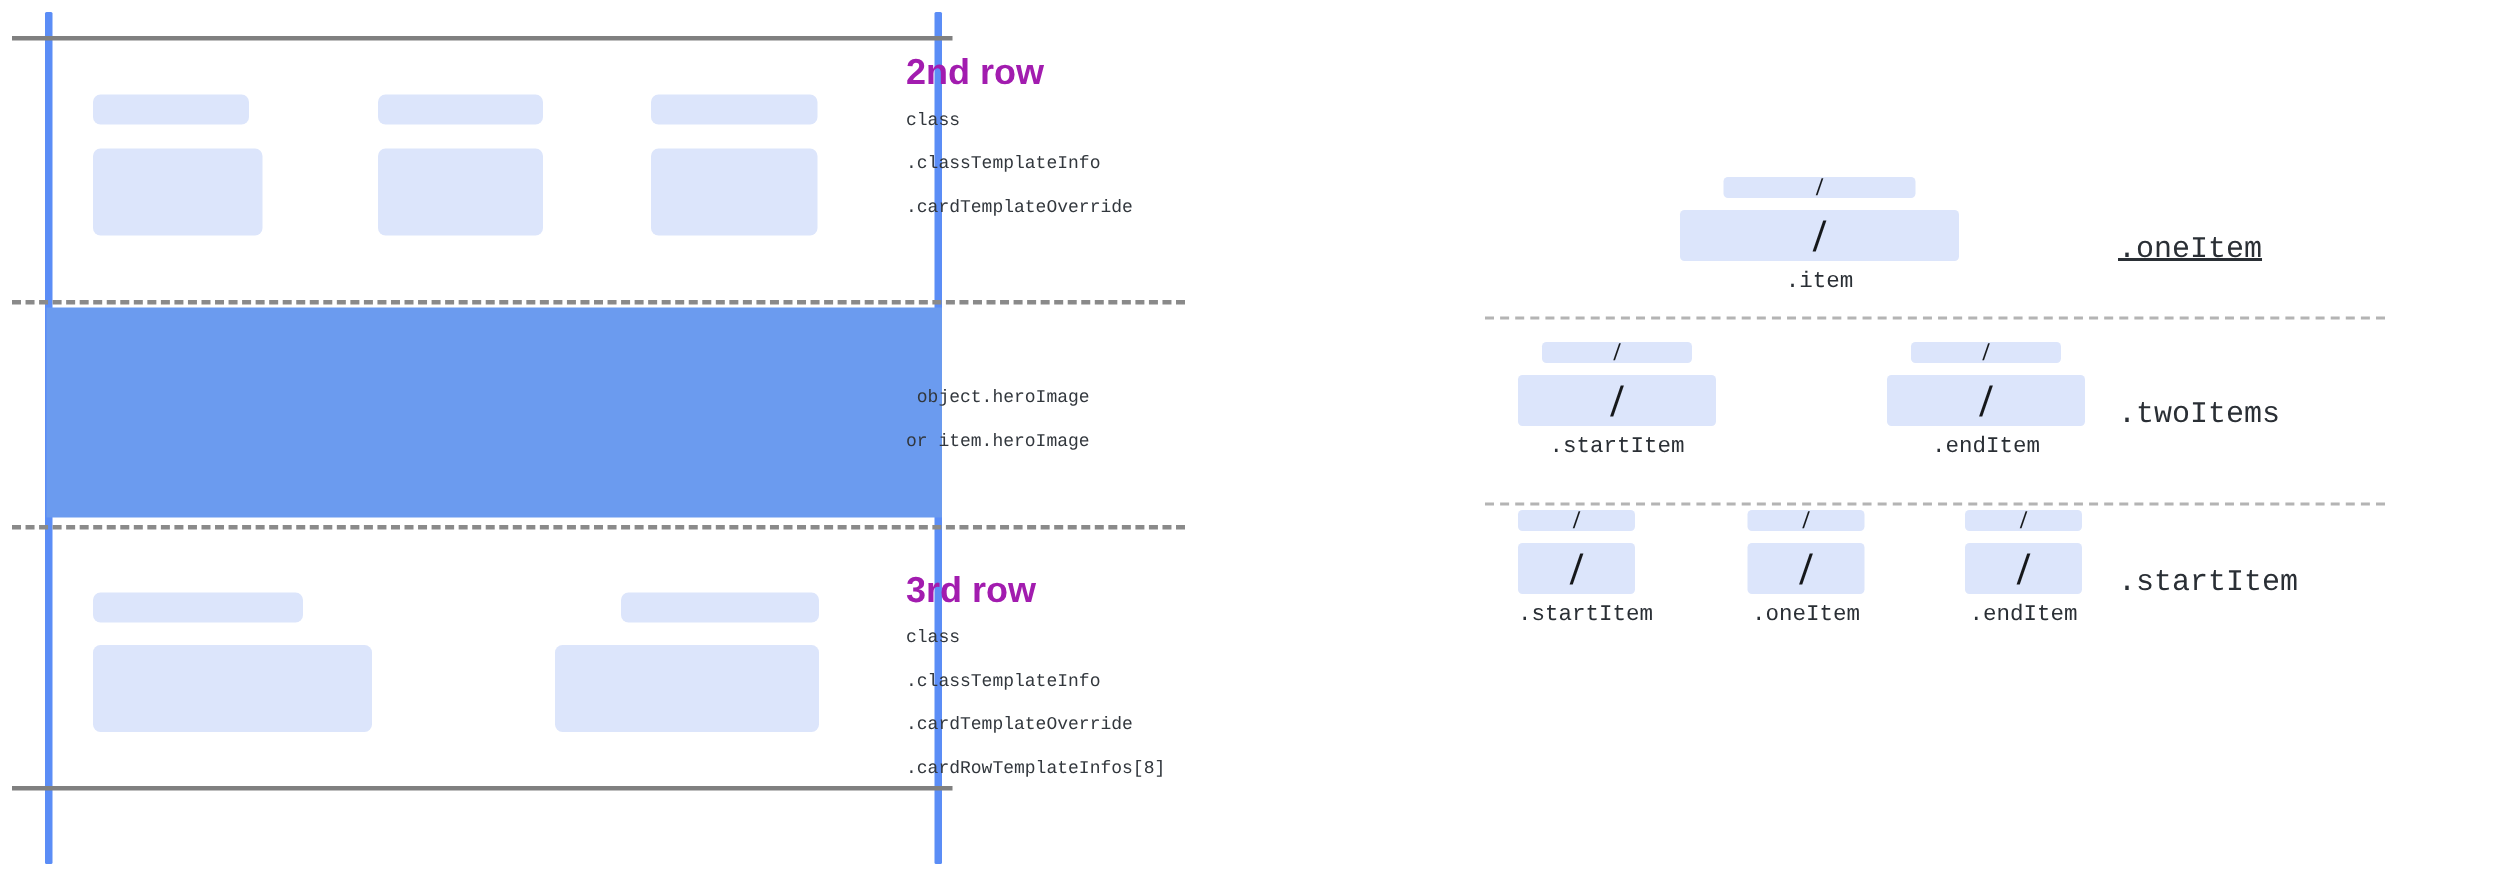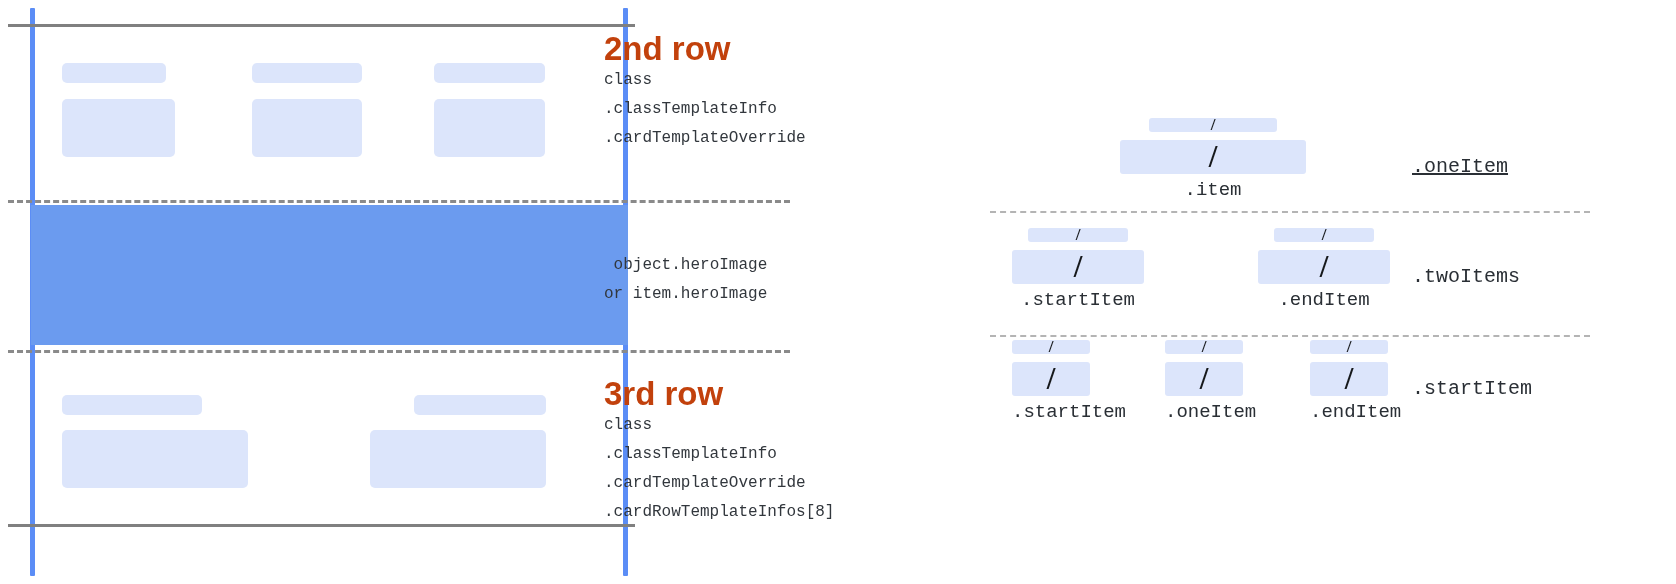--- a/index.html
+++ b/index.html
@@ -72,29 +72,29 @@
     background: #dce5fb;
     border-radius: 5px;
   }
   .ph-title { height: 20px; }
   .ph-body  { height: 58px; }
 
   
   .ann-block { position: absolute; left: 604px; }
   .ann-heading {
     font-family: "Liberation Sans", sans-serif;
-    font-size: 33px;
+    font-size: 24px;
     font-weight: bold;
-    color: #c2410c;
+    color: #a21caf;
     line-height: 34px;
     white-space: nowrap;
   }
   .ann-code {
     font-family: "Liberation Mono", monospace;
-    font-size: 16px;
+    font-size: 12px;
     color: #32373d;
     line-height: 29px;
     white-space: pre;
   }
 
   
   #right-panel {
     position: absolute;
     left: 960px; top: 0;
     width: 716px; height: 584px;
@@ -128,21 +128,21 @@
     font-family: "Liberation Serif", serif;
     font-weight: bold;
     color: #16181b;
     pointer-events: none;
   }
   .bar-small .slash { font-size: 17px; }
   .bar-large .slash { font-size: 31px; }
 
   .caption {
     font-family: "Liberation Mono", monospace;
-    font-size: 19px;
+    font-size: 15px;
     color: #2a2f35;
     text-align: center;
     white-space: nowrap;
     margin-top: 5px;
   }
 
   .row-label {
     position: absolute;
     font-family: "Liberation Mono", monospace;
     font-size: 20px;

